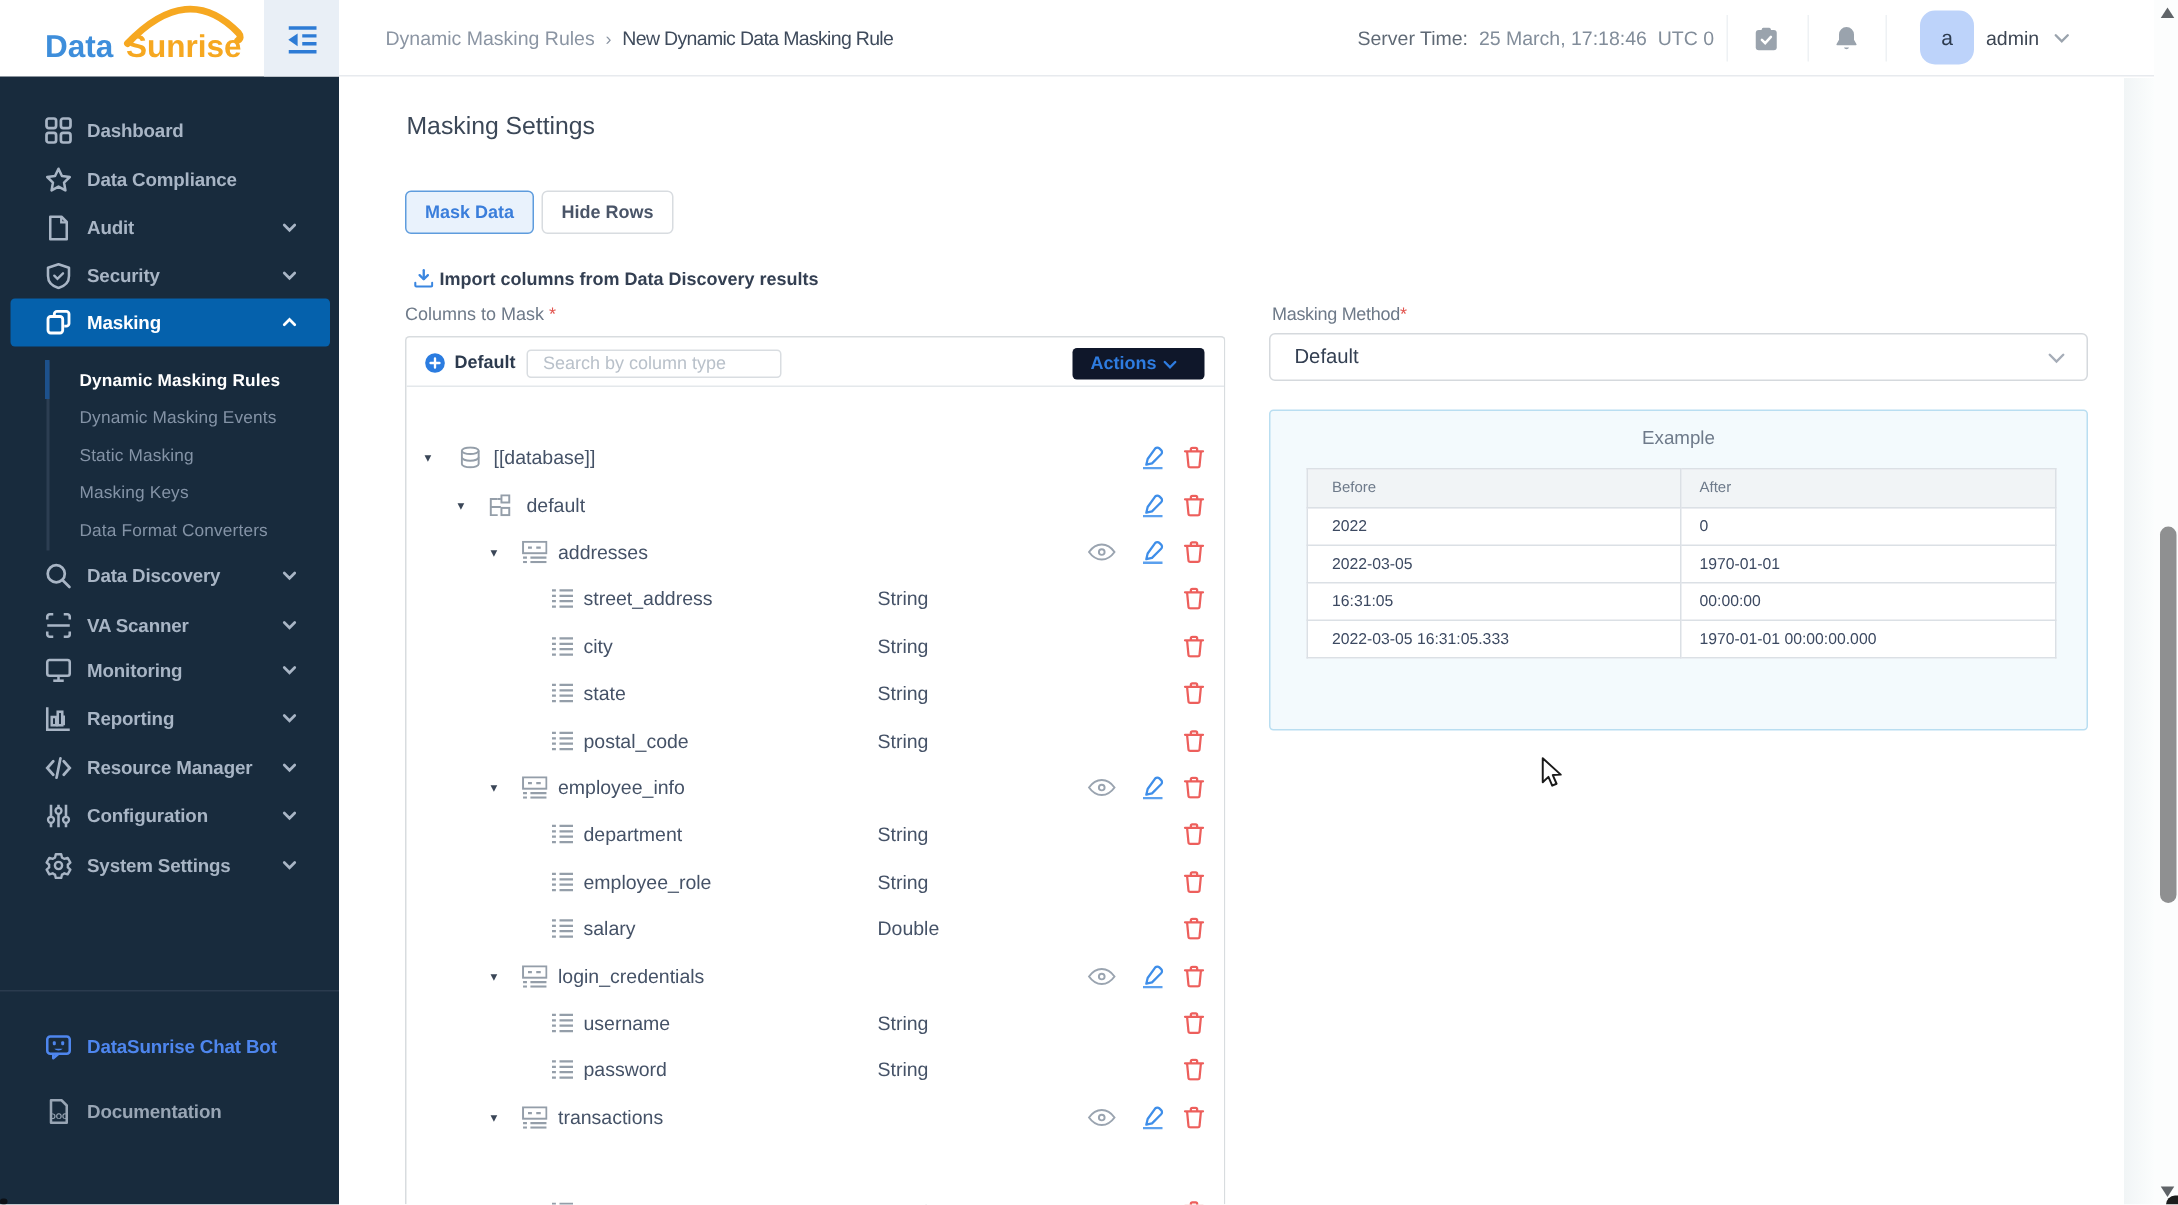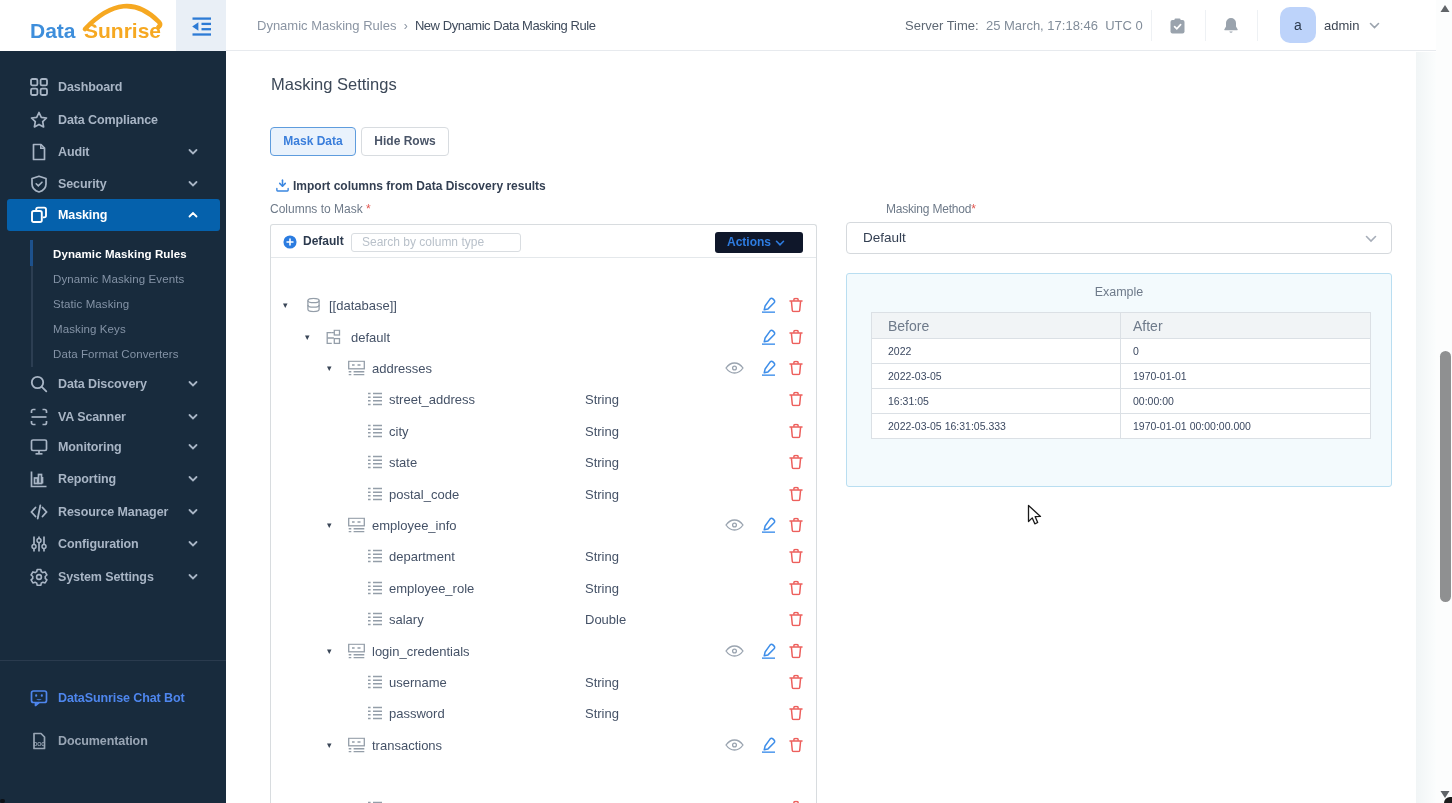--- a/index.html
+++ b/index.html
@@ -38,21 +38,21 @@
 .trow .caret { position:absolute; top:50%; transform:translateY(-50%); font-size:9px; color:#3a4657; }
 .trow .nm { position:absolute; top:50%; transform:translateY(-50%); font-size:13px; color:#455267; white-space:nowrap; }
 .trow .tp { position:absolute; left:313px; top:50%; transform:translateY(-50%); font-size:13px; color:#455267; }
 .trow svg.node { position:absolute; top:50%; transform:translateY(-50%); }
 .aicons { position:absolute; top:50%; transform:translateY(-50%); }
 
 
 #extable { position:absolute; left:24px; top:38px; width:500px; border-collapse:collapse; background:#fff; }
 #extable td { border:1px solid #dbe0e5; font-size:10.5px; color:#3c4961; height:25px; padding:0 0 0 16px; vertical-align:middle; }
 #extable td:nth-child(2) { padding-left:12px; }
-#extable tr.hd td { background:#f1f4f6; color:#6e7a8a; font-size:14px; height:26px; }
+#extable tr.hd td { background:#f1f4f6; color:#6e7a8a; font-size:10px; height:26px; }
 
 
 #innerstrip { left:1416px; top:52px; width:20px; height:751px; background:linear-gradient(to right,#f1f5f6,#fbfdfd); }
 #sbtrack { left:1436px; top:0; width:16px; height:803px; background:#fcfdfd; }
 #sbthumb { left:1440px; top:351px; width:11px; height:251px; background:#8f9091; border-radius:6px; }
 </style>
 </head>
 <body>
 
 <div id="sidebar" class="abs"></div>
@@ -659,21 +659,21 @@
           <g fill="none" stroke="#ed5f5c" stroke-width="1.5">
             <path d="M1 3.4 H13" stroke-linecap="round"></path>
             <path d="M4.9 3.2 V2 a1 1 0 0 1 1 -1 h2.2 a1 1 0 0 1 1 1 v1.2"></path>
             <path d="M2.4 3.6 L3.3 13 a1.2 1.2 0 0 0 1.2 1.1 h5 a1.2 1.2 0 0 0 1.2 -1.1 l0.9 -9.4"></path>
           </g>
         </svg>
       </div>
   </div>
 </div>
 
-<div class="abs" style="left:848px;top:202px;font-size:12px;color:#6e7a89;letter-spacing:-0.2px;margin-left:38px;">Masking Method<span style="color:#e25650">*</span></div>
+<div class="abs" style="left:848px;top:202px;font-size:12px;color:#6e7a89;letter-spacing:-0.2px;">Masking Method<span style="color:#e25650">*</span></div>
 <div class="abs" style="left:846px;top:222px;width:546px;height:32px;border:1px solid #d5d9dd;border-radius:4px;background:#fff;">
   <div style="position:absolute;left:16px;top:0;height:30px;line-height:30px;font-size:13.5px;color:#333f52;">Default</div>
   <svg style="position:absolute;right:14px;top:12px" width="12" height="9" viewBox="0 0 12 9">
       <path d="M1.5 1.5 L6 6 L10.5 1.5" fill="none" stroke="#a6adb8" stroke-width="1.6" stroke-linecap="round"></path>
     </svg>
 </div>
 
 <div class="abs" style="left:846px;top:273px;width:546px;height:214px;background:#f3fafd;border:1px solid #b9def1;border-radius:3px;">
   <div style="position:absolute;left:0;top:11px;width:100%;text-align:center;font-size:12.5px;color:#6e7a8a;">Example</div>
   <table id="extable">

